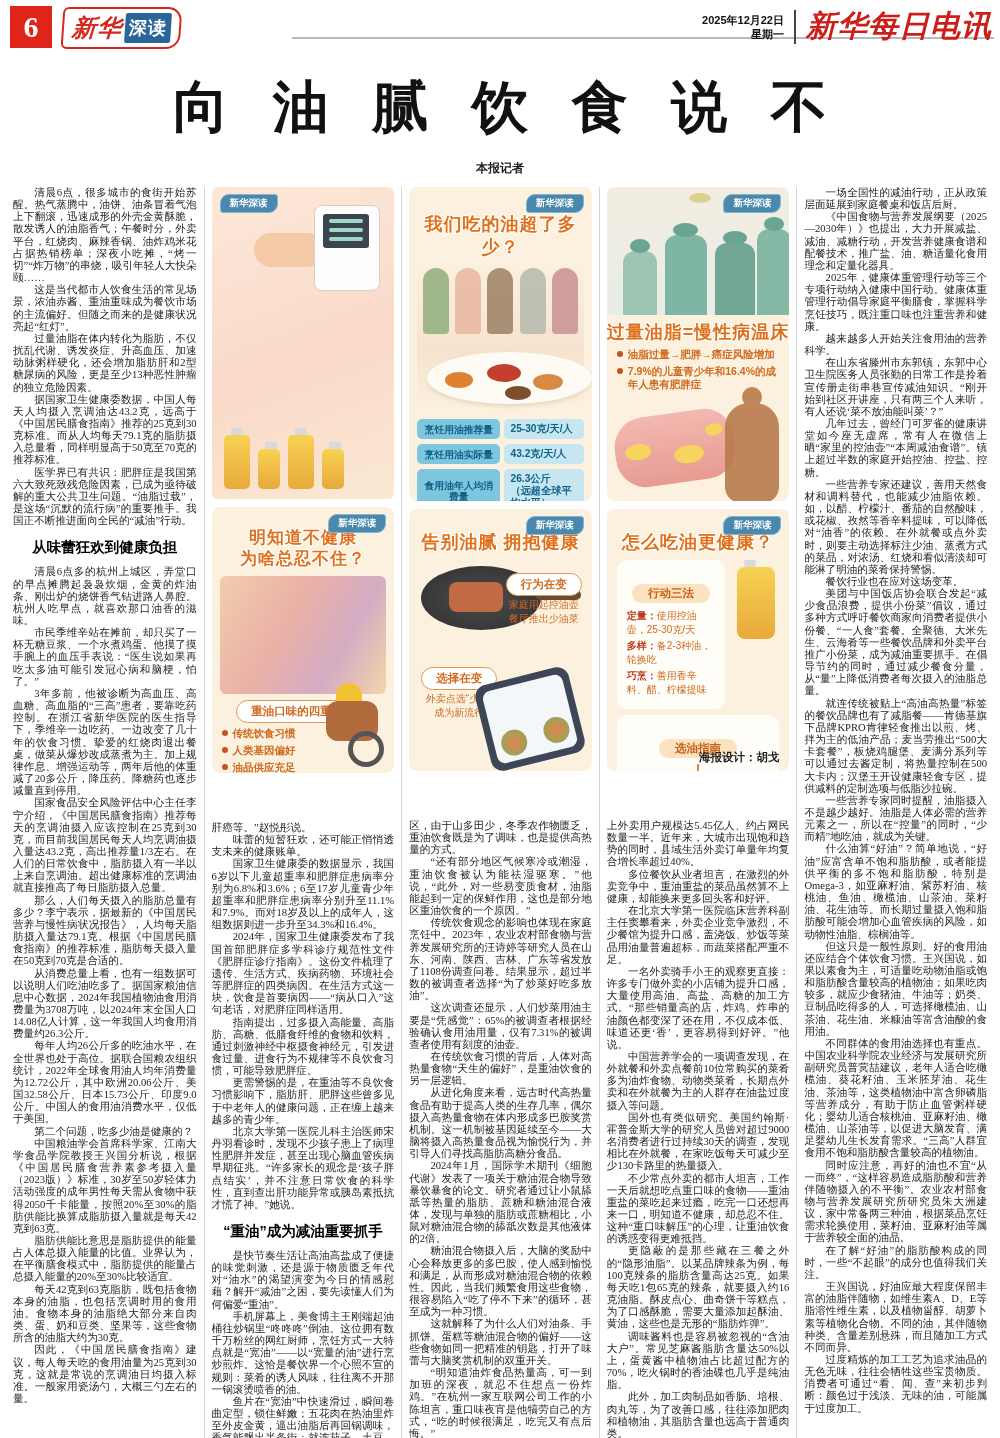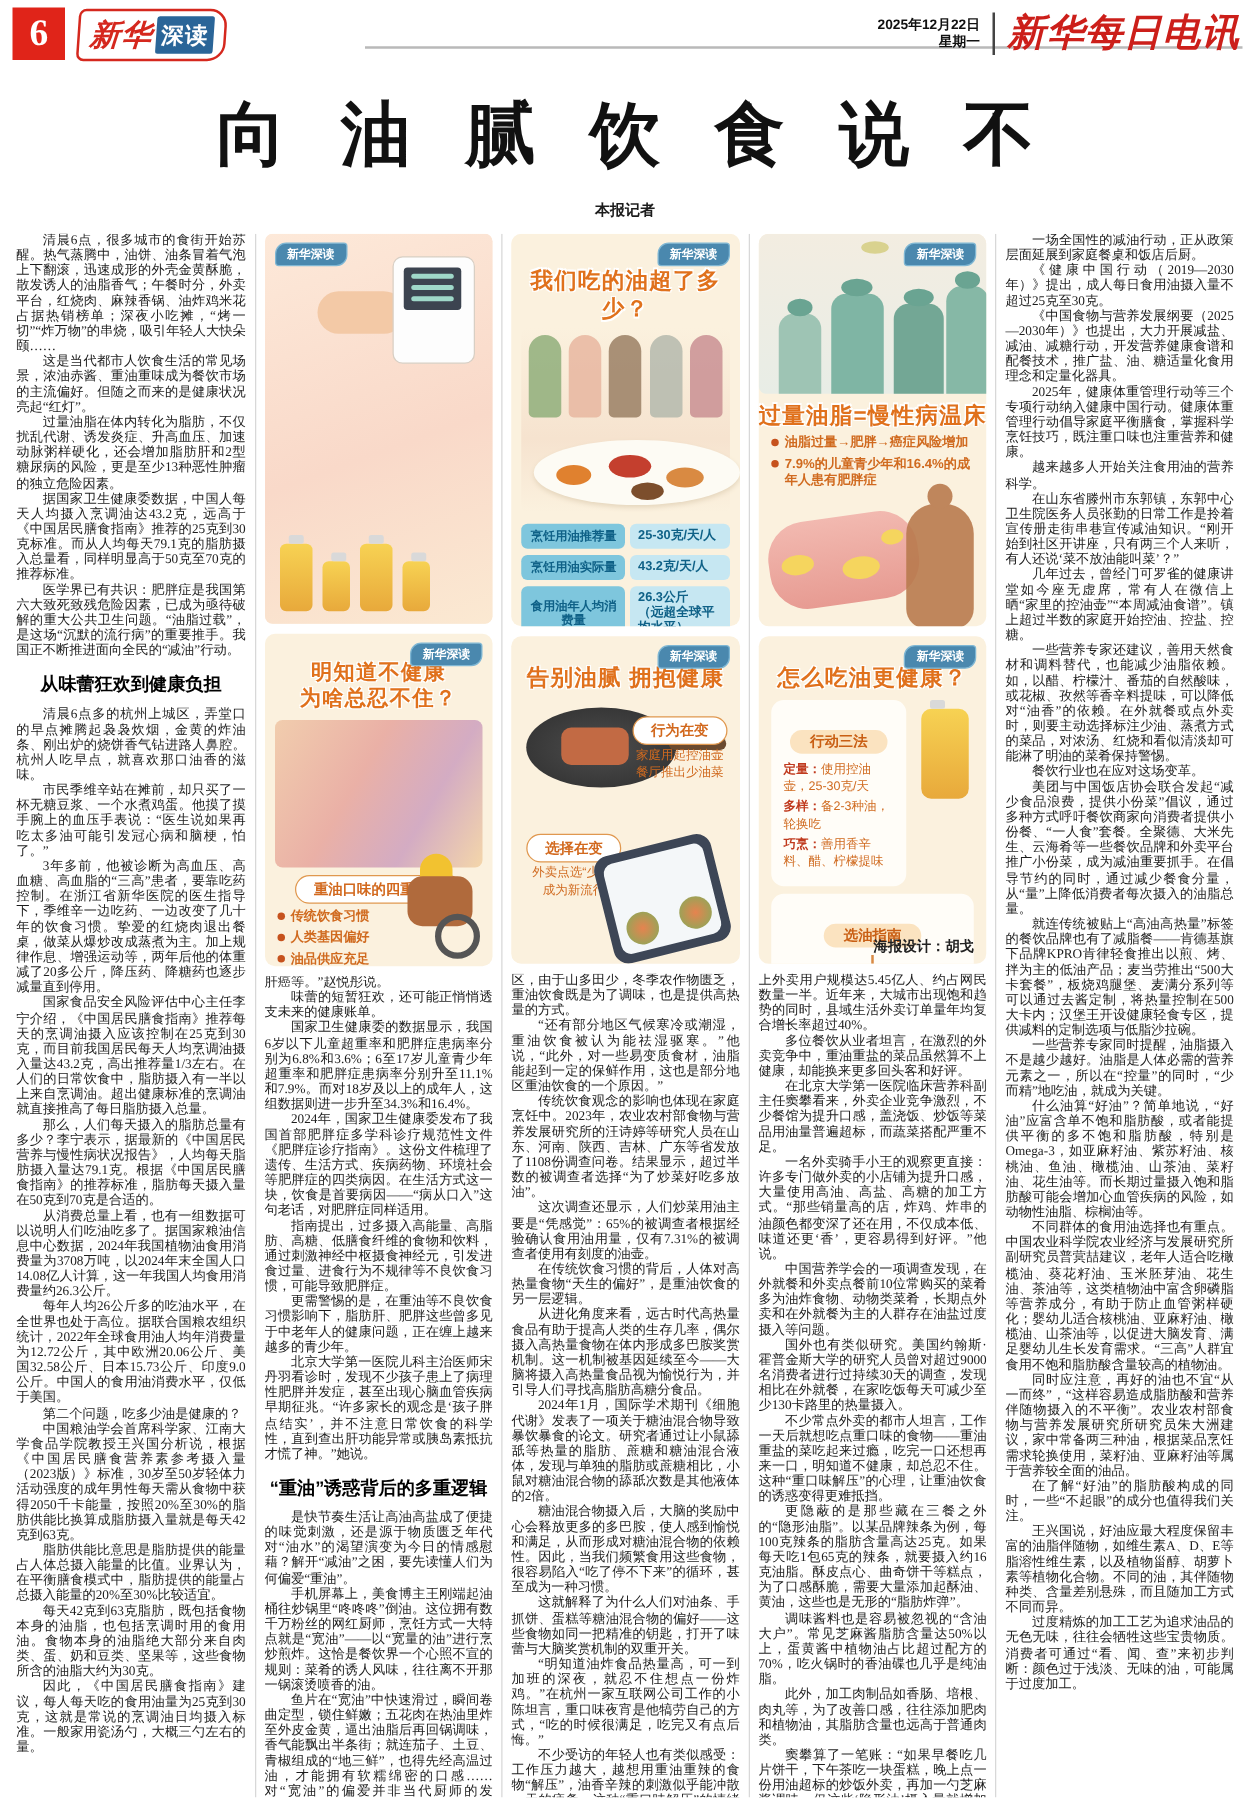--- a/index.html
+++ b/index.html
@@ -26,21 +26,21 @@
   .headline{margin-top:12px;text-align:center;}
   .headline h1{margin:0;font-size:56px;font-weight:900;letter-spacing:0.78em;text-indent:0.78em;color:#111;}
   .byline{text-align:center;font-size:12px;margin-top:14px;font-weight:bold;}
   
   .cols{display:grid;grid-template-columns:repeat(5,1fr);height:1262px;margin-top:10px;
         padding:0 6px;overflow:hidden;}
   .col{padding:0 7px;overflow:hidden;}
   .col + .col{border-left:1px solid #d8d8d8;}
   .coltext{text-align:justify;overflow:hidden;}
   .coltext p{margin:0;font-size:10.6px;line-height:12.15px;text-indent:2em;}
-  .coltext p.cont{text-indent:0;}
+  .coltext p.cont{text-indent:0;margin-top:41px;}
   .coltext h3.subhead{font-family:"Liberation Sans","DejaVu Sans",sans-serif;font-size:14.5px;
         text-align:center;margin:11px 0 9px;font-weight:900;color:#000;}
   
   .panel{position:relative;background:#fbf1de;border-radius:8px;margin-bottom:8px;overflow:hidden;
          font-family:"Liberation Sans","DejaVu Sans",sans-serif;}
   .badge{position:absolute;top:7px;right:8px;background:#4a88ae;color:#fff;font-size:9.5px;
          padding:2px 9px;border-radius:9px 3px 9px 3px;border:1px solid #7fb7d4;font-weight:bold;z-index:5;}
   .badge.left{right:auto;left:8px;}
   .p-title{text-align:center;font-weight:900;color:#e0711c;font-size:18px;letter-spacing:1px;
            text-shadow:-1px -1px 0 #fff,1px -1px 0 #fff,-1px 1px 0 #fff,1px 1px 0 #fff;
@@ -230,21 +230,21 @@
       </div>
 
       <div class="coltext">
           <p class="cont">肝癌等。”赵悦彤说。</p>
           <p>味蕾的短暂狂欢，还可能正悄悄透支未来的健康账单。</p>
           <p>国家卫生健康委的数据显示，我国6岁以下儿童超重率和肥胖症患病率分别为6.8%和3.6%；6至17岁儿童青少年超重率和肥胖症患病率分别升至11.1%和7.9%。而对18岁及以上的成年人，这组数据则进一步升至34.3%和16.4%。</p>
           <p>2024年，国家卫生健康委发布了我国首部肥胖症多学科诊疗规范性文件《肥胖症诊疗指南》。这份文件梳理了遗传、生活方式、疾病药物、环境社会等肥胖症的四类病因。在生活方式这一块，饮食是首要病因——“病从口入”这句老话，对肥胖症同样适用。</p>
           <p>指南提出，过多摄入高能量、高脂肪、高糖、低膳食纤维的食物和饮料，通过刺激神经中枢摄食神经元，引发进食过量、进食行为不规律等不良饮食习惯，可能导致肥胖症。</p>
           <p>更需警惕的是，在重油等不良饮食习惯影响下，脂肪肝、肥胖这些曾多见于中老年人的健康问题，正在缠上越来越多的青少年。</p>
           <p>北京大学第一医院儿科主治医师宋丹羽看诊时，发现不少孩子患上了病理性肥胖并发症，甚至出现心脑血管疾病早期征兆。“许多家长的观念是‘孩子胖点结实’，并不注意日常饮食的科学性，直到查出肝功能异常或胰岛素抵抗才慌了神。”她说。</p>
-          <h3 class="subhead">“重油”诱惑背后的多重逻辑</h3>
+          <h3 class="subhead">“重油”成为减油重要抓手</h3>
           <p>是快节奏生活让高油高盐成了便捷的味觉刺激，还是源于物质匮乏年代对“油水”的渴望演变为今日的情感慰藉？解开“减油”之困，要先读懂人们为何偏爱“重油”。</p>
           <p>手机屏幕上，美食博主王刚端起油桶往炒锅里“咚咚咚”倒油。这位拥有数千万粉丝的网红厨师，烹饪方式一大特点就是“宽油”——以“宽量的油”进行烹炒煎炸。这恰是餐饮界一个心照不宣的规则：菜肴的诱人风味，往往离不开那一锅滚烫喷香的油。</p>
           <p>鱼片在“宽油”中快速滑过，瞬间卷曲定型，锁住鲜嫩；五花肉在热油里炸至外皮金黄，逼出油脂后再回锅调味，香气能飘出半条街；就连茄子、土豆、青椒组成的“地三鲜”，也得先经高温过油，才能拥有软糯绵密的口感……对“宽油”的偏爱并非当代厨师的发明，“油多才香”的烹饪理念在传统饮食文化中早已扎根。</p>
         </div>
     </div>
 
     <div class="col">
       <div class="panel" style="height:314px;">
         <span class="badge">新华深读</span>
         <div class="p-title" style="margin-top:26px;">我们吃的油超了多少？</div>
@@ -395,32 +395,32 @@
           <p>更隐蔽的是那些藏在三餐之外的“隐形油脂”。以某品牌辣条为例，每100克辣条的脂肪含量高达25克。如果每天吃1包65克的辣条，就要摄入约16克油脂。酥皮点心、曲奇饼干等糕点，为了口感酥脆，需要大量添加起酥油、黄油，这些也是无形的“脂肪炸弹”。</p>
           <p>调味酱料也是容易被忽视的“含油大户”。常见芝麻酱脂肪含量达50%以上，蛋黄酱中植物油占比超过配方的70%，吃火锅时的香油碟也几乎是纯油脂。</p>
           <p>此外，加工肉制品如香肠、培根、肉丸等，为了改善口感，往往添加肥肉和植物油，其脂肪含量也远高于普通肉类。</p>
           <p>窦攀算了一笔账：“如果早餐吃几片饼干，下午茶吃一块蛋糕，晚上点一份用油超标的炒饭外卖，再加一勺芝麻酱调味，仅这些‘隐形油’摄入量就增加了30克到40克。全天油脂摄入总量能轻松达到推荐标准的两倍以上。”</p>
         </div>
     </div>
 
     <div class="col">
       <div class="coltext">
           <p>一场全国性的减油行动，正从政策层面延展到家庭餐桌和饭店后厨。</p>
-          <p>《健康中国行动（2019—2030年）》提出，成人每日食用油摄入量不超过25克至30克。</p>
           <p>《中国食物与营养发展纲要（2025—2030年）》也提出，大力开展减盐、减油、减糖行动，开发营养健康食谱和配餐技术，推广盐、油、糖适量化食用理念和定量化器具。</p>
           <p>2025年，健康体重管理行动等三个专项行动纳入健康中国行动。健康体重管理行动倡导家庭平衡膳食，掌握科学烹饪技巧，既注重口味也注重营养和健康。</p>
           <p>越来越多人开始关注食用油的营养科学。</p>
           <p>在山东省滕州市东郭镇，东郭中心卫生院医务人员张勤的日常工作是拎着宣传册走街串巷宣传减油知识。“刚开始到社区开讲座，只有两三个人来听，有人还说‘菜不放油能叫菜’？”</p>
           <p>几年过去，曾经门可罗雀的健康讲堂如今座无虚席，常有人在微信上晒“家里的控油壶”“本周减油食谱”。镇上超过半数的家庭开始控油、控盐、控糖。</p>
           <p>一些营养专家还建议，善用天然食材和调料替代，也能减少油脂依赖。如，以醋、柠檬汁、番茄的自然酸味，或花椒、孜然等香辛料提味，可以降低对“油香”的依赖。在外就餐或点外卖时，则要主动选择标注少油、蒸煮方式的菜品，对浓汤、红烧和看似清淡却可能淋了明油的菜肴保持警惕。</p>
           <p>餐饮行业也在应对这场变革。</p>
           <p>美团与中国饭店协会联合发起“减少食品浪费，提供小份菜”倡议，通过多种方式呼吁餐饮商家向消费者提供小份餐、“一人食”套餐。全聚德、大米先生、云海肴等一些餐饮品牌和外卖平台推广小份菜，成为减油重要抓手。在倡导节约的同时，通过减少餐食分量，从“量”上降低消费者每次摄入的油脂总量。</p>
           <p>就连传统被贴上“高油高热量”标签的餐饮品牌也有了减脂餐——肯德基旗下品牌KPRO肯律轻食推出以煎、烤、拌为主的低油产品；麦当劳推出“500大卡套餐”，板烧鸡腿堡、麦满分系列等可以通过去酱定制，将热量控制在500大卡内；汉堡王开设健康轻食专区，提供减料的定制选项与低脂沙拉碗。</p>
           <p>一些营养专家同时提醒，油脂摄入不是越少越好。油脂是人体必需的营养元素之一，所以在“控量”的同时，“少而精”地吃油，就成为关键。</p>
           <p>什么油算“好油”？简单地说，“好油”应富含单不饱和脂肪酸，或者能提供平衡的多不饱和脂肪酸，特别是Omega-3，如亚麻籽油、紫苏籽油、核桃油、鱼油、橄榄油、山茶油、菜籽油、花生油等。而长期过量摄入饱和脂肪酸可能会增加心血管疾病的风险，如动物性油脂、棕榈油等。</p>
+          <p>但这只是一般性原则。好的食用油还应结合个体饮食习惯。王兴国说，如果以素食为主，可适量吃动物油脂或饱和脂肪酸含量较高的植物油；如果吃肉较多，就应少食猪油、牛油等；奶类、豆制品吃得多的人，可选择橄榄油、山茶油、花生油、米糠油等富含油酸的食用油。</p>
           <p>不同群体的食用油选择也有重点。中国农业科学院农业经济与发展研究所副研究员普蓂喆建议，老年人适合吃橄榄油、葵花籽油、玉米胚芽油、花生油、茶油等，这类植物油中富含卵磷脂等营养成分，有助于防止血管粥样硬化；婴幼儿适合核桃油、亚麻籽油、橄榄油、山茶油等，以促进大脑发育、满足婴幼儿生长发育需求。“三高”人群宜食用不饱和脂肪酸含量较高的植物油。</p>
           <p>同时应注意，再好的油也不宜“从一而终”，“这样容易造成脂肪酸和营养伴随物摄入的不平衡”。农业农村部食物与营养发展研究所研究员朱大洲建议，家中常备两三种油，根据菜品烹饪需求轮换使用，菜籽油、亚麻籽油等属于营养较全面的油品。</p>
           <p>在了解“好油”的脂肪酸构成的同时，一些“不起眼”的成分也值得我们关注。</p>
           <p>王兴国说，好油应最大程度保留丰富的油脂伴随物，如维生素A、D、E等脂溶性维生素，以及植物甾醇、胡萝卜素等植物化合物。不同的油，其伴随物种类、含量差别悬殊，而且随加工方式不同而异。</p>
           <p>过度精炼的加工工艺为追求油品的无色无味，往往会牺牲这些宝贵物质。消费者可通过“看、闻、查”来初步判断：颜色过于浅淡、无味的油，可能属于过度加工。</p>
         </div>
     </div>
 
   </div>
 </div>

